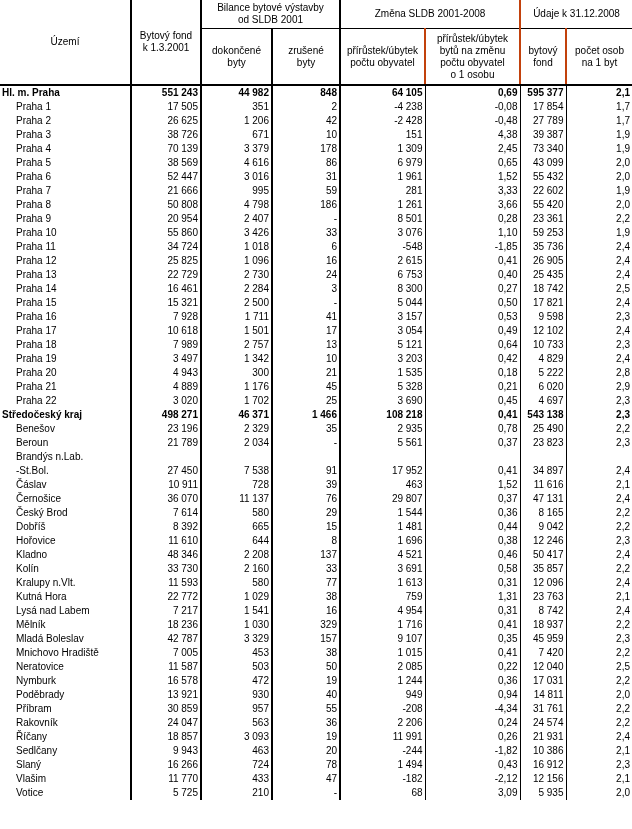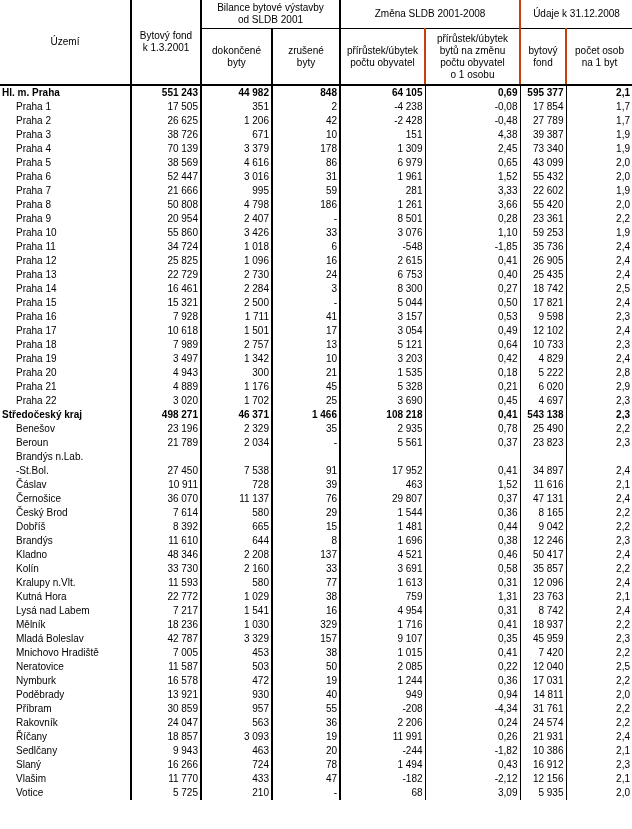--- a/index.html
+++ b/index.html
@@ -383,21 +383,21 @@
         <td class="name br2">Dobříš</td>
         <td class="br2">8 392</td>
         <td class="br2">665</td>
         <td class="br2">15</td>
         <td class="br">1 481</td>
         <td class="br">0,44</td>
         <td class="br">9 042</td>
         <td class="">2,2</td>
       </tr>
       <tr class="item">
-        <td class="name br2">Brandýs</td>
+        <td class="name br2">Hořovice</td>
         <td class="br2">11 610</td>
         <td class="br2">644</td>
         <td class="br2">8</td>
         <td class="br">1 696</td>
         <td class="br">0,38</td>
         <td class="br">12 246</td>
         <td class="">2,3</td>
       </tr>
       <tr class="item">
         <td class="name br2">Kladno</td>

